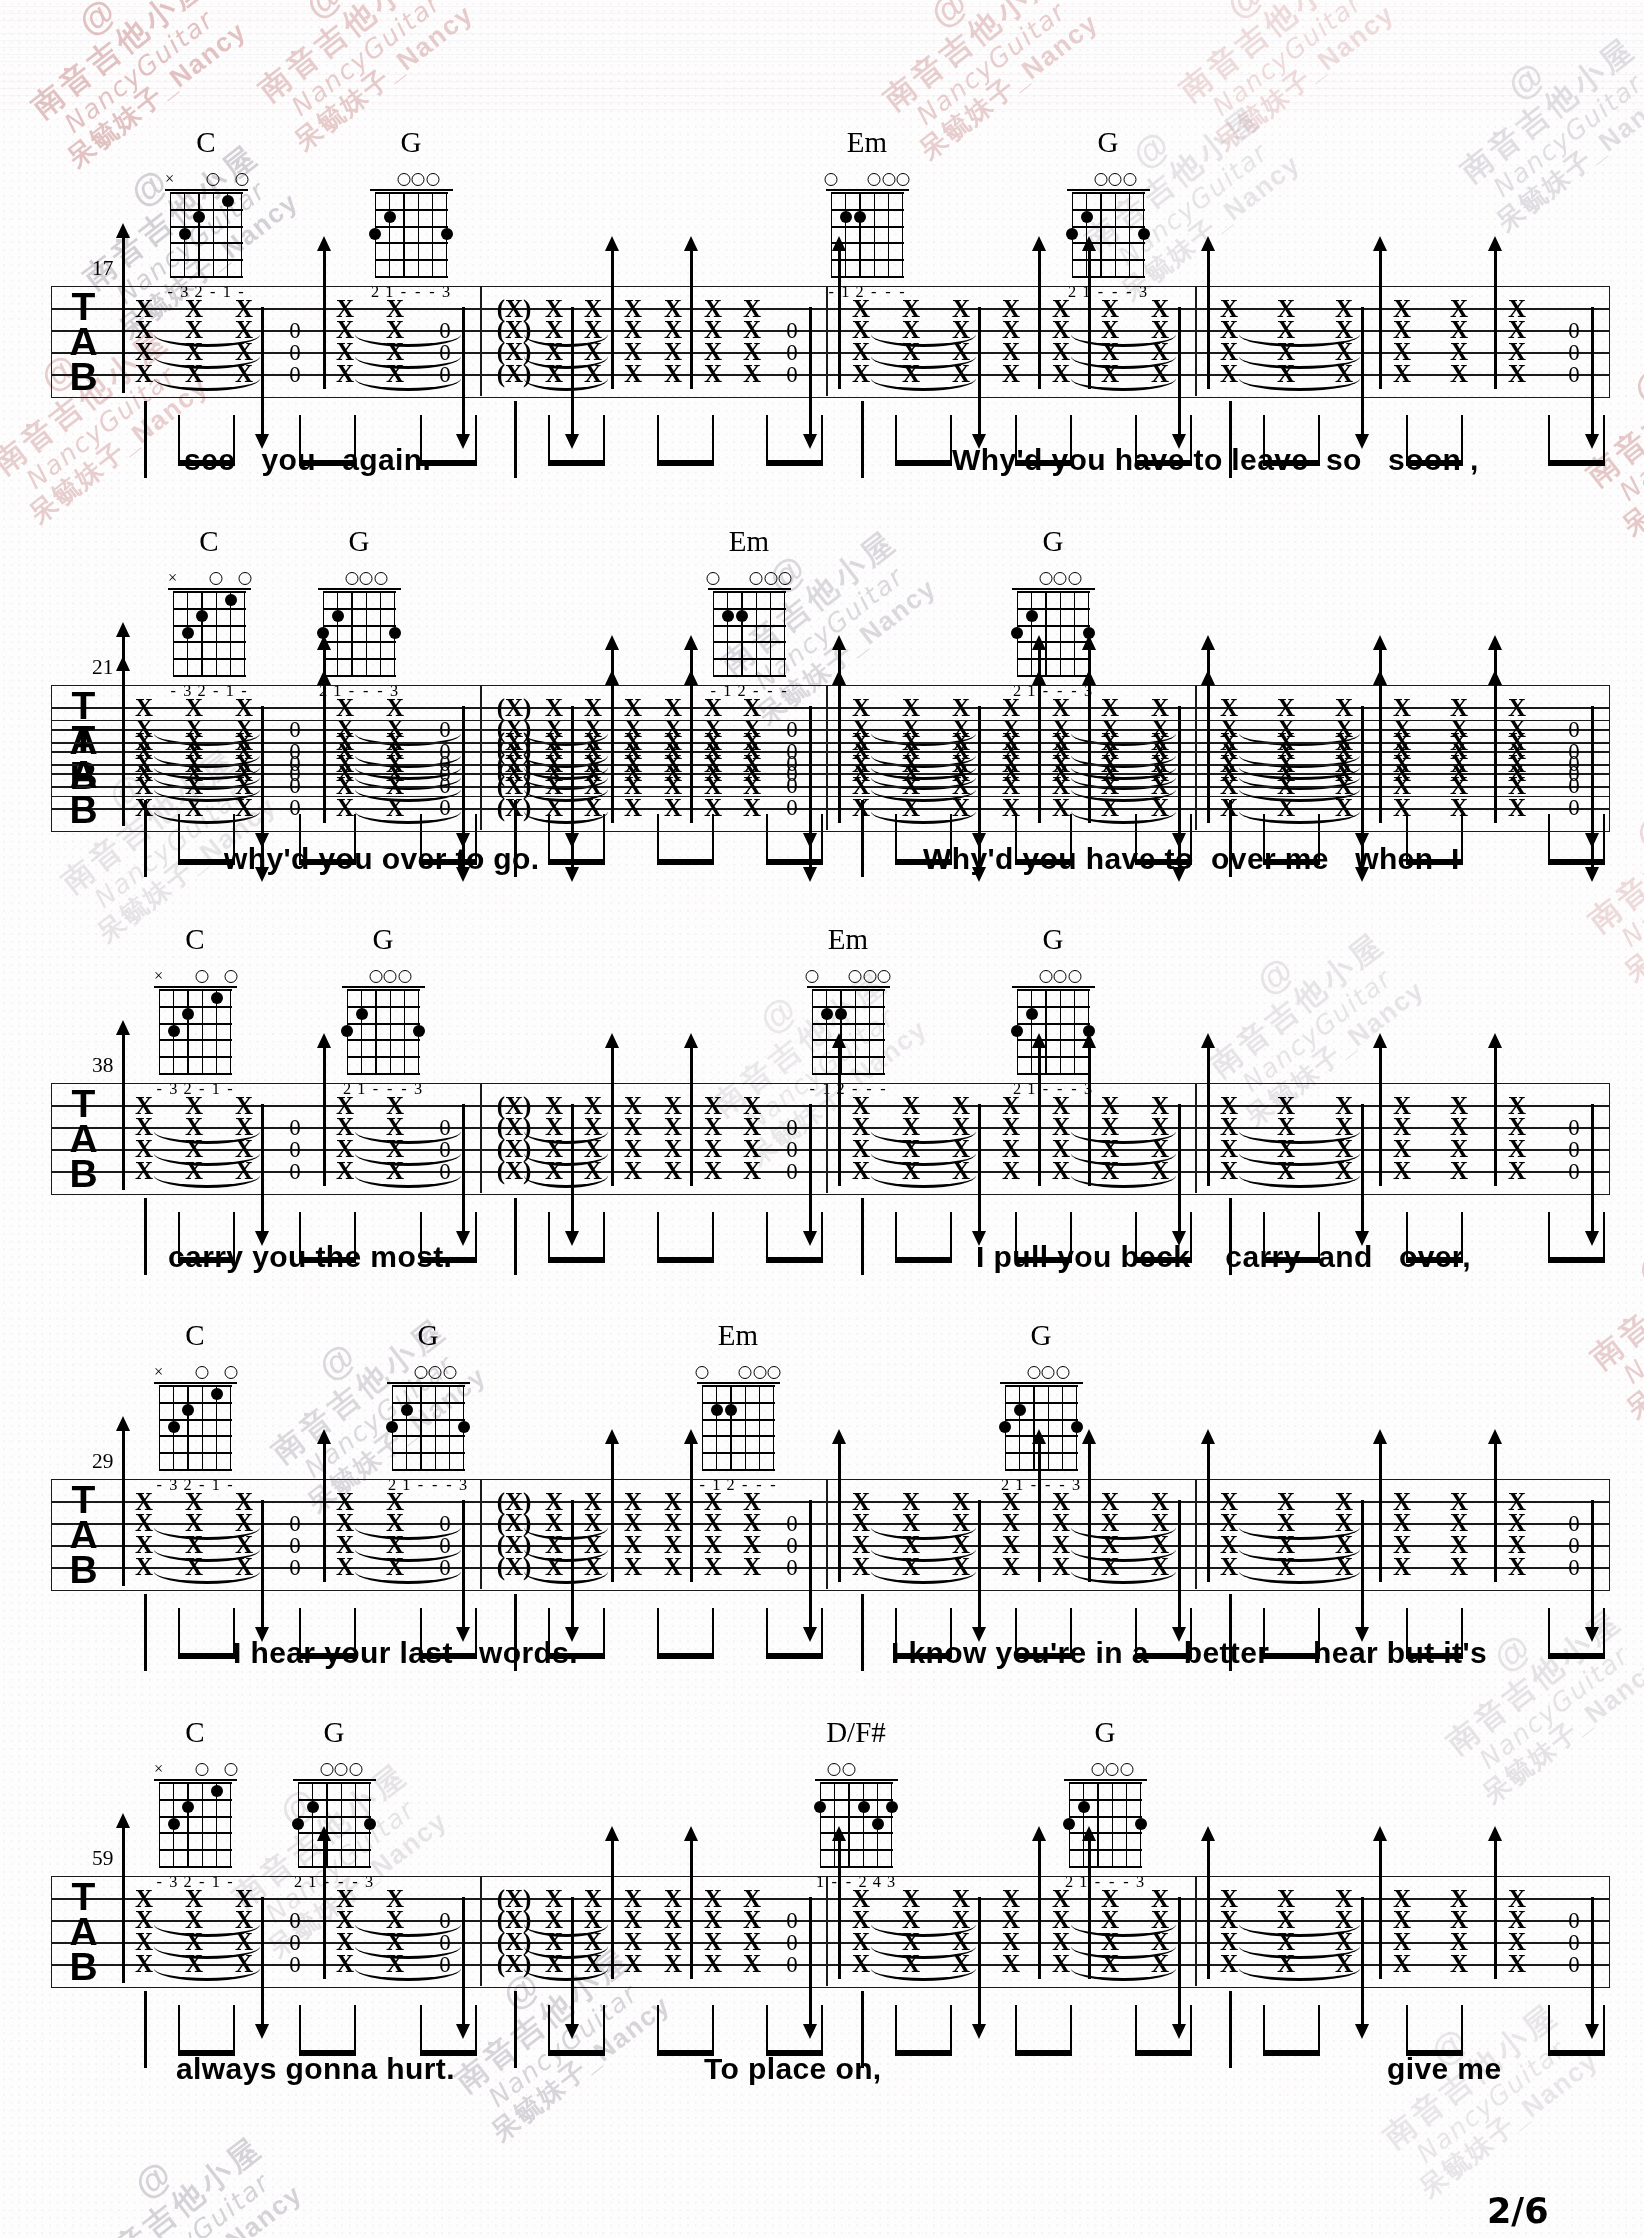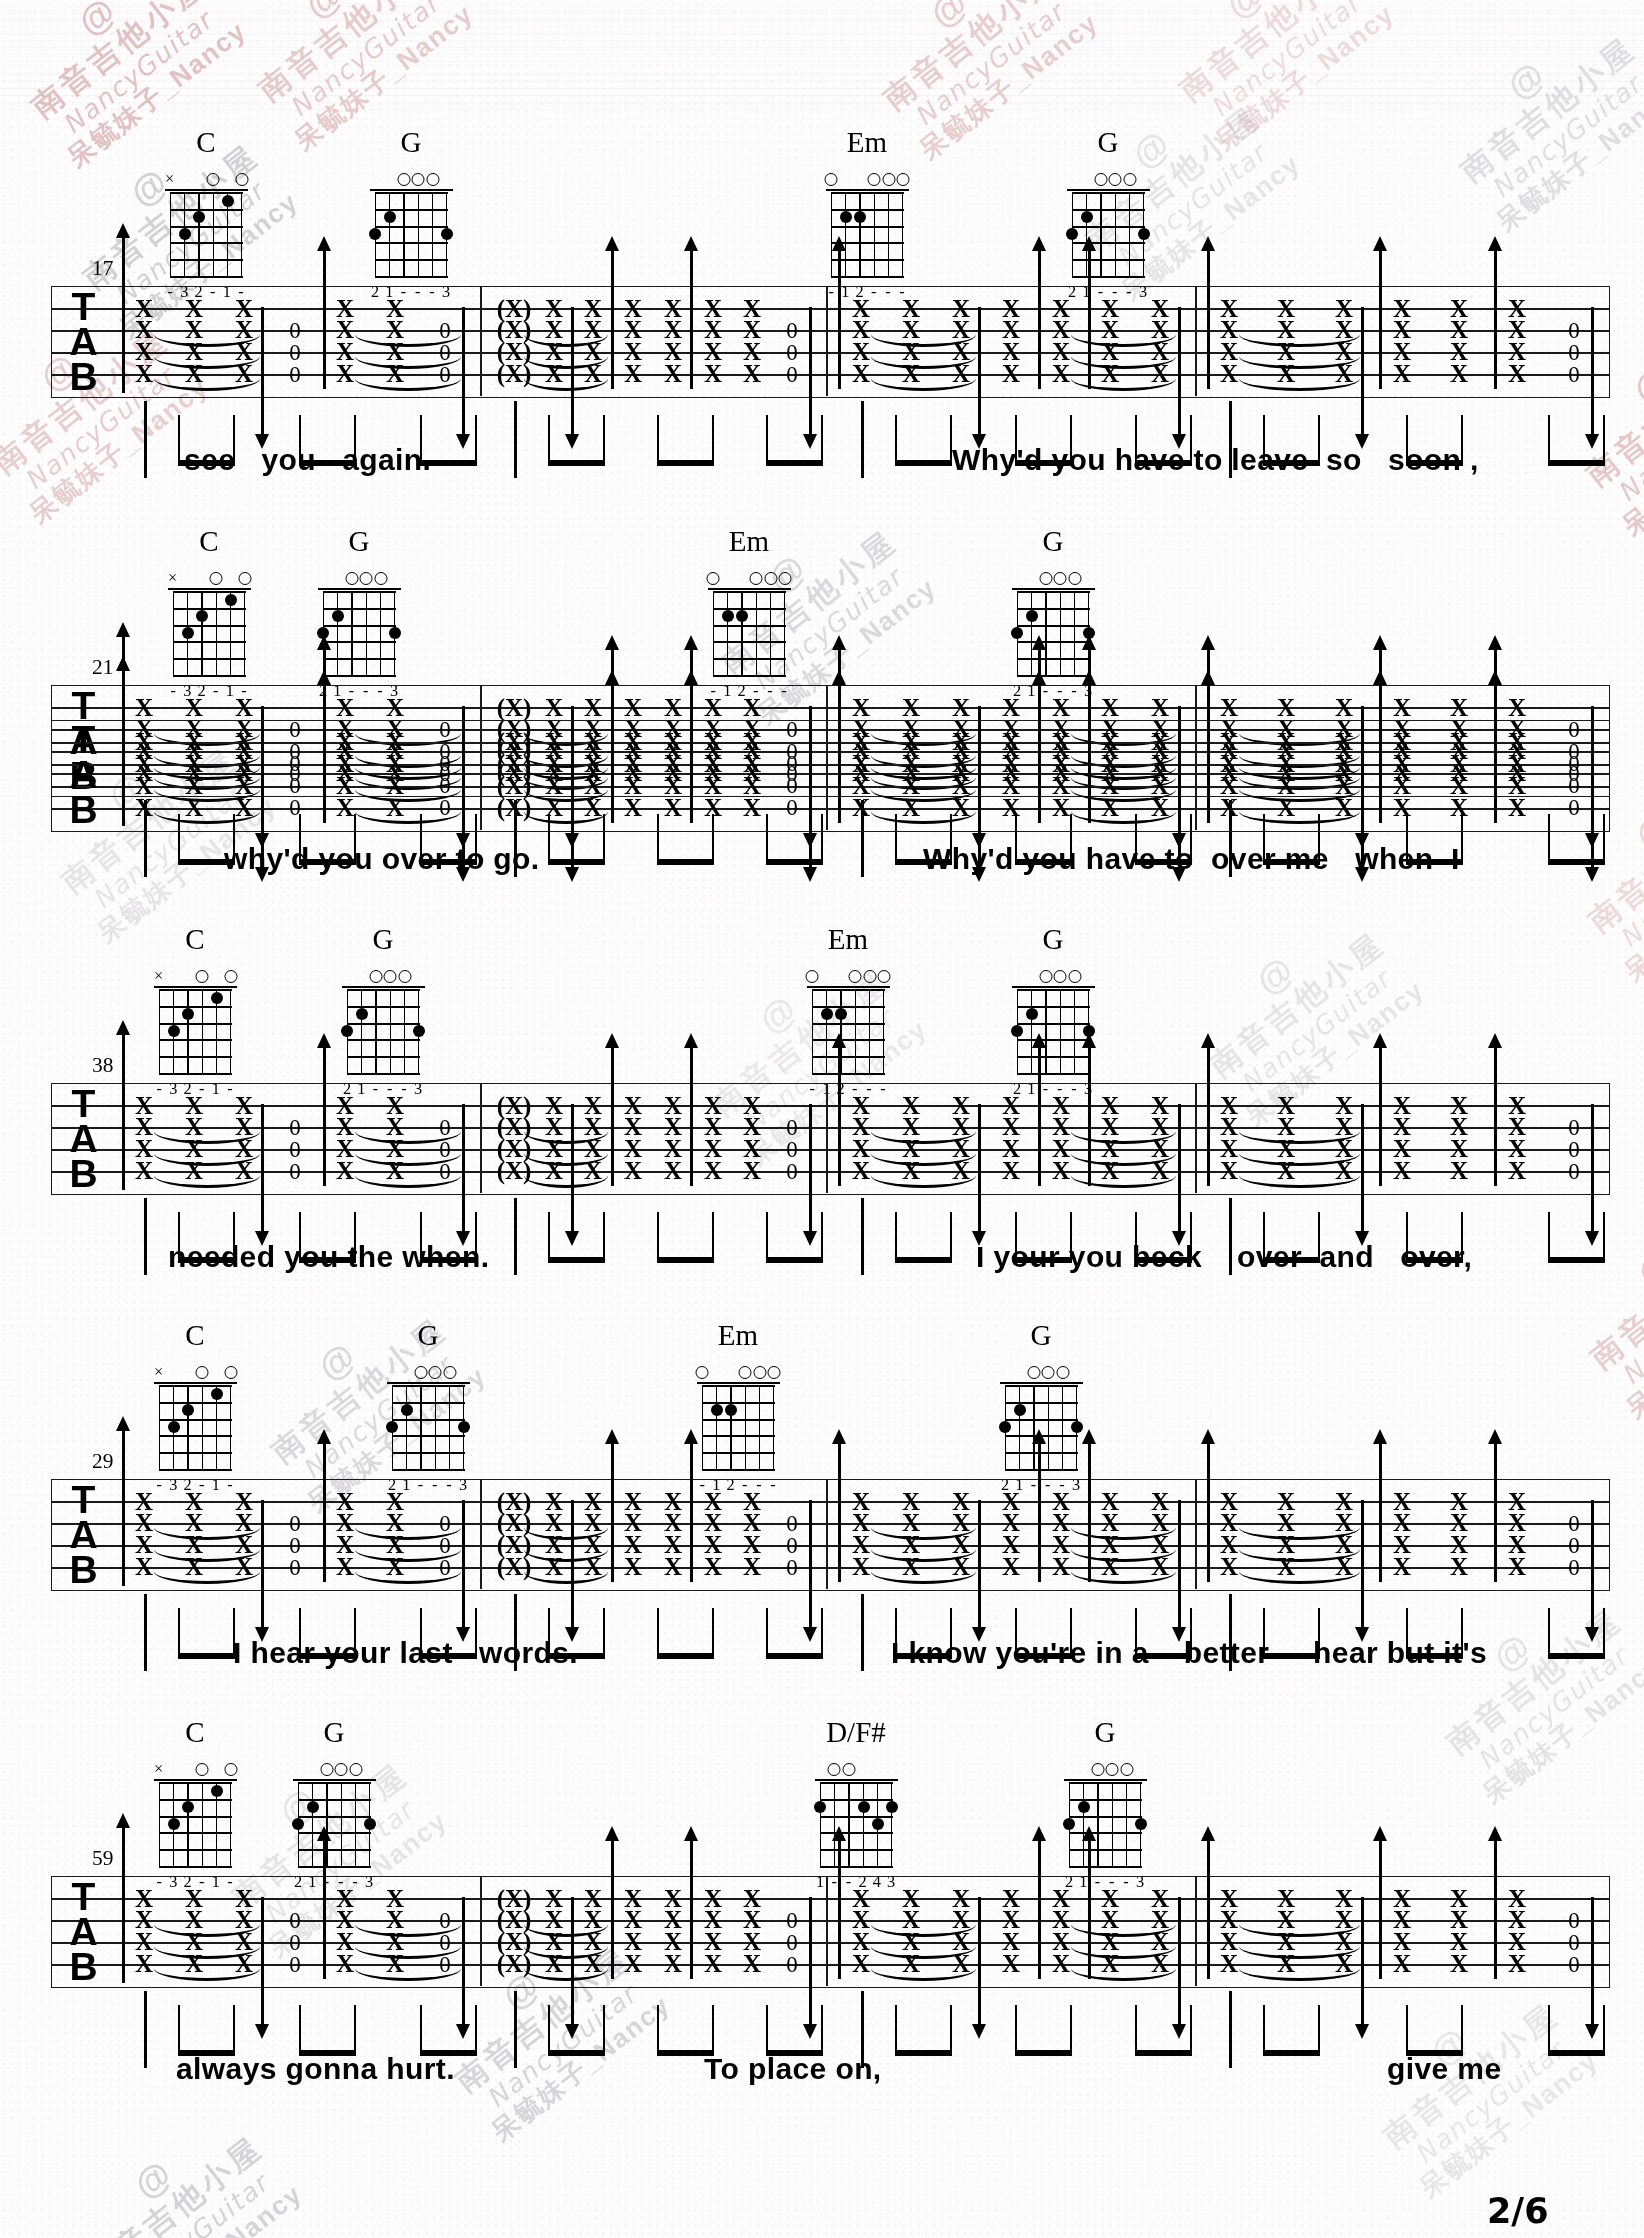--- a/index.html
+++ b/index.html
@@ -1452,22 +1452,22 @@
         <div class="t0" style="left: 1574px; top: 191px;">0</div>
         <div class="t0" style="left: 1574px; top: 213px;">0</div>
         <div class="t0" style="left: 1574px; top: 235px;">0</div>
         <div class="arrow" style="left: 1591px; top: 179px; height: 128px;">
           <div class="ah dn"></div>
         </div>
         <div class="stem" style="left: 1229px; top: 273px; height: 77px;"></div>
         <div class="beam" style="left: 1263px; top: 287px; width: 53px; height: 45px;"></div>
         <div class="beam" style="left: 1406px; top: 287px; width: 53px; height: 45px;"></div>
         <div class="beam" style="left: 1548px; top: 287px; width: 53px; height: 45px;"></div>
-        <div class="lyric" style="left: 168px; top: 315px;">needed you the when.</div>
-        <div class="lyric" style="left: 976px; top: 315px;">I your you beck    over  and   over,</div>
+        <div class="lyric" style="left: 168px; top: 315px;">carry you the most.</div>
+        <div class="lyric" style="left: 976px; top: 315px;">I pull you beck    carry  and   over,</div>
       </div>
       <div class="system" style="top: 1321px;">
         <div class="chord" style="left: 135px; top: 0px;">
           <div class="chord-name">C</div>
           <div class="chord-markers">
             <span class="marker o" style="left: 96px;"></span>
             <span class="marker o" style="left: 67px;"></span>
             <span class="marker" style="left: 23.6px;">×</span>
           </div>
           <div class="nut"></div>

